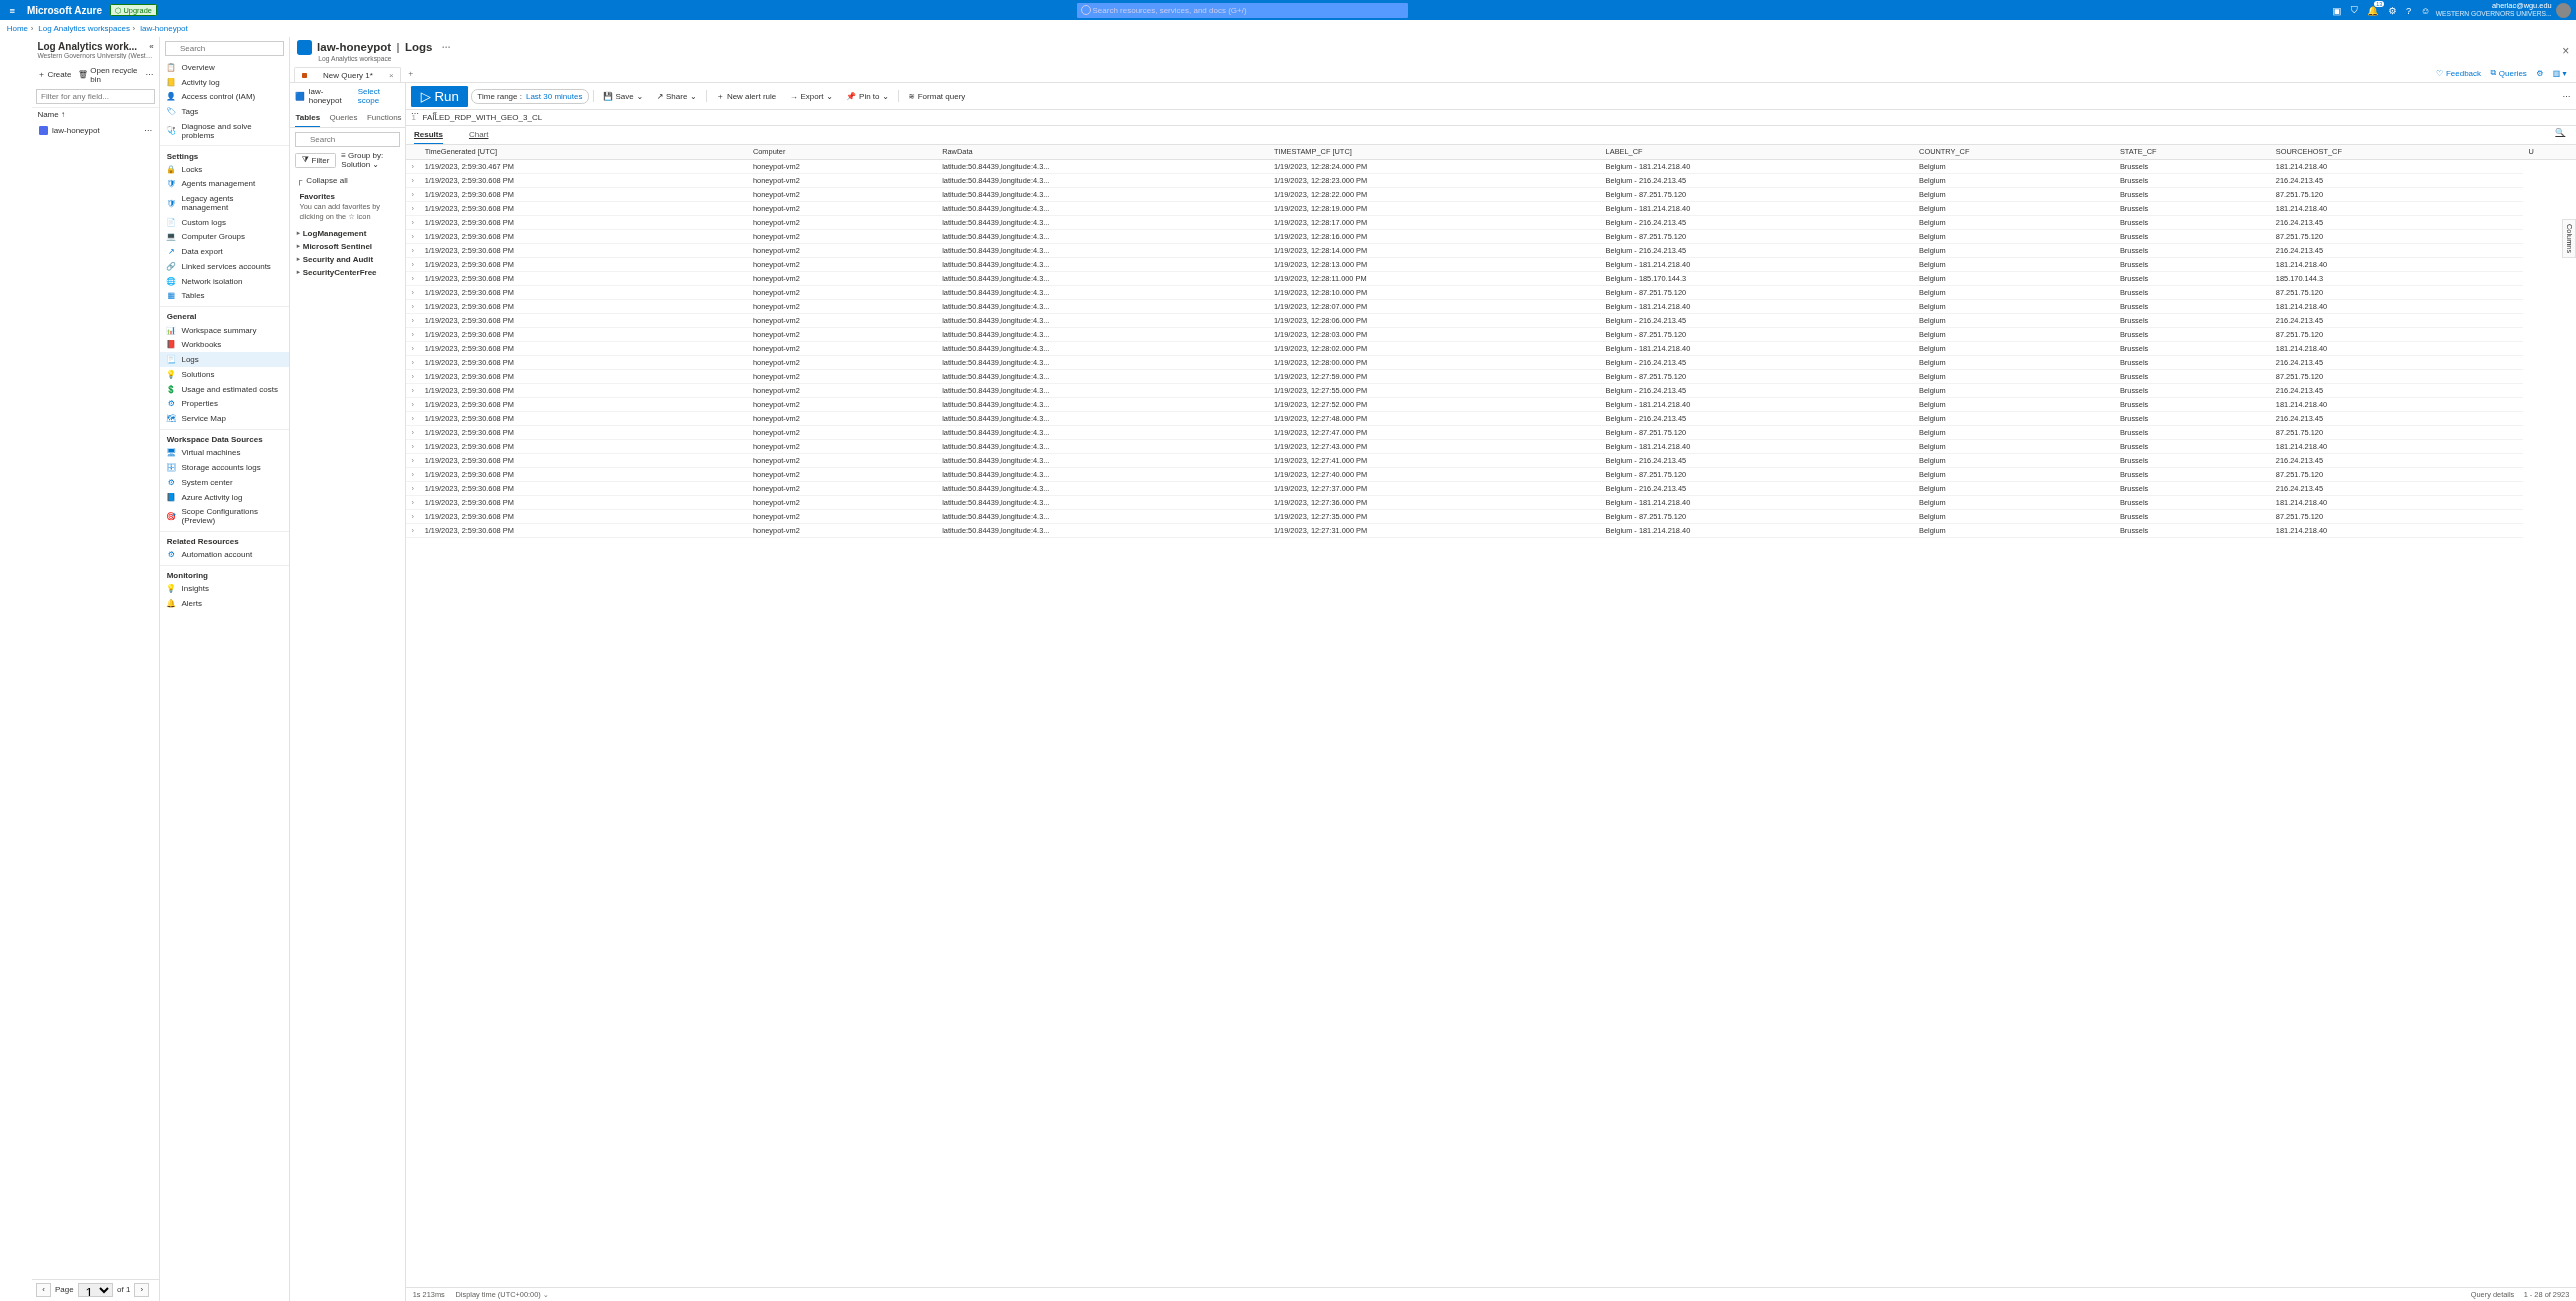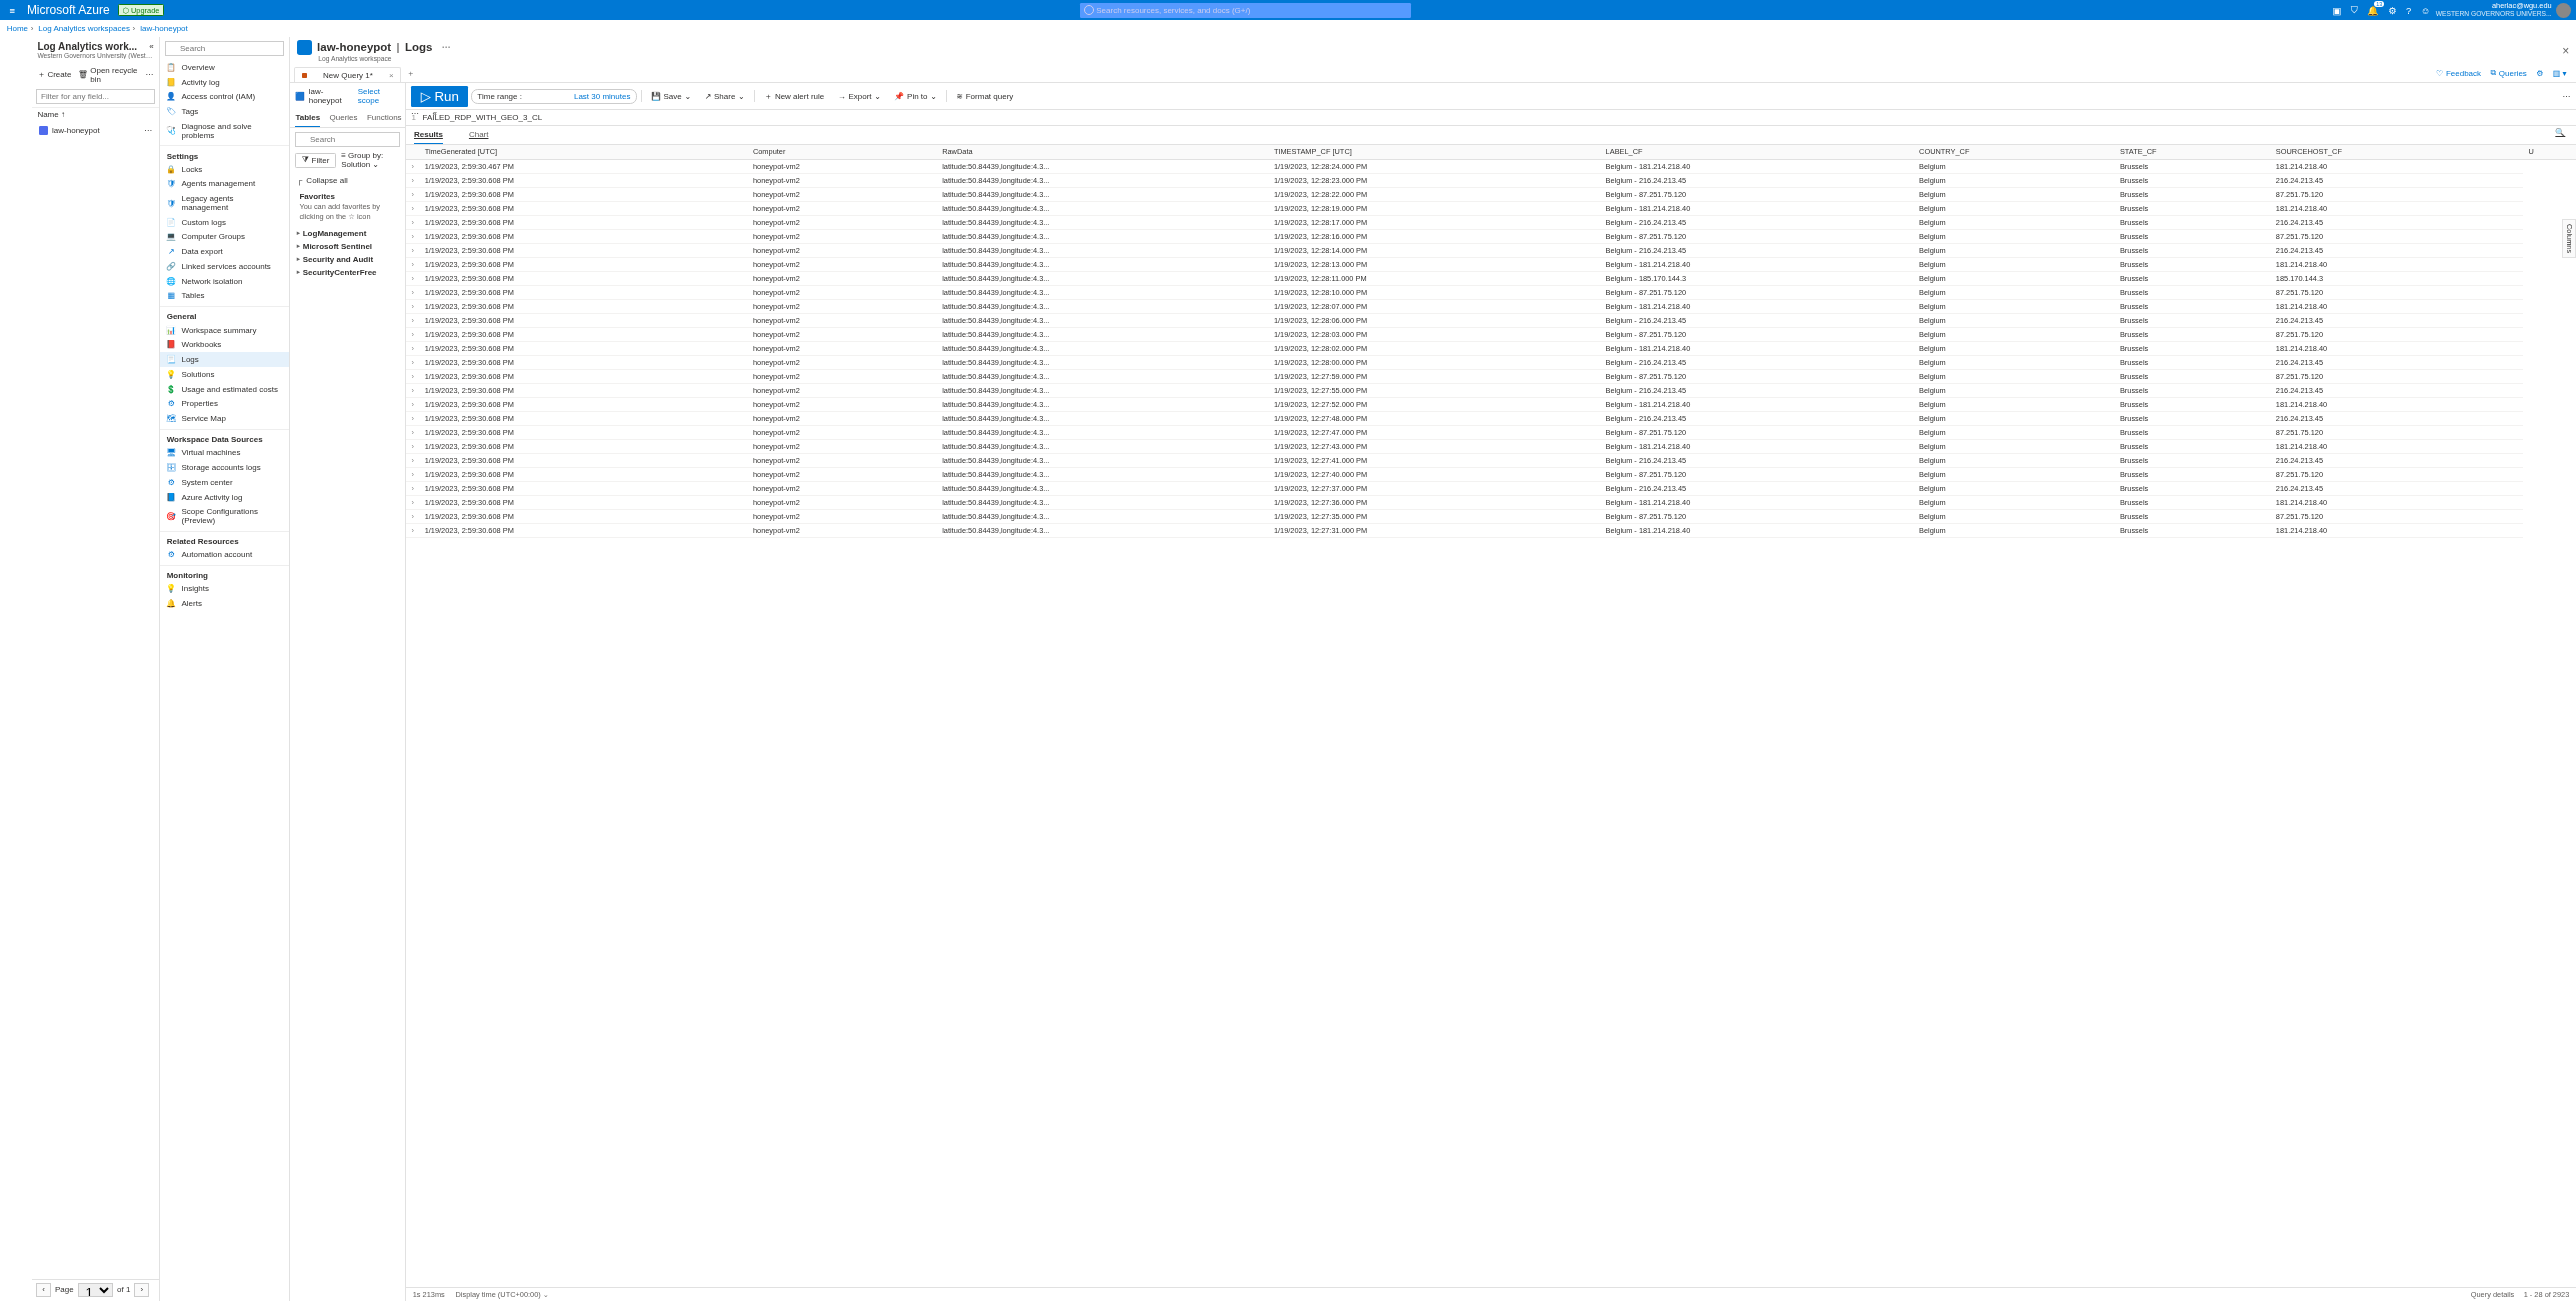--- a/index.html
+++ b/index.html
@@ -1,19 +1,19 @@
 <!DOCTYPE html>
 <html style="font-size:10.8px"><head>
 <meta charset="utf-8">
 <style>
 * { margin:0; padding:0; box-sizing:border-box; font-family:"Segoe UI",Arial,sans-serif; }
 body { font-size:8px; color:#323130; background:#fff; overflow:hidden; }
 .topbar { background:#0078d4; color:#fff; height:20px; display:flex; align-items:center; padding:0 5.4px; }
 .hamburger { padding:0 4px; cursor:pointer; font-size:9.4px; }
-.brand { font-weight:400; padding:0 8px; font-size:12px;text-align:right; }
+.brand { font-weight:700; padding:0 8px; font-size:10px;text-align:right; }
 .upgrade { background:#dff6dd; color:#107c10; border:0.7px solid #107c10; padding:0.7px 4px; border-radius:1.3px; font-size:7.4px; display:flex; align-items:center; gap:2px;}
 .search-top { flex:1; display:flex; justify-content:center; }
 .search-top input { width:331px; height:15px; background:#569aff; border:none; color:#fff; padding:0 16px; border-radius:1.3px; font-size:8px; }
 .search-top input::placeholder{color:#cce;}
 .search-top-wrap{position:relative;}
 .search-top-wrap::before{content:"";position:absolute;left:4px;top:2px;width:8px;height:8px;border:1px solid #cce;border-radius:50%;}
 .top-icons { display:flex; gap:9.4px; align-items:center; padding:0 5.4px; font-size:9.4px;}
 .top-icons span{cursor:pointer;}
 .account { text-align:right; font-size:7.4px; line-height:1.1; padding-right:4px;}
 .account .sub{font-size:6.7px; opacity:.85;}
@@ -77,21 +77,21 @@
 .tp-collapse{padding:2.7px 6.7px;color:#333;display:flex;align-items:center;gap:4px;}
 .fav-h{font-weight:600;padding:4px 9.4px 1.3px;font-size:8px;}
 .fav-hint{padding:0 9.4px 5.4px;font-size:7.4px;color:#605e5c;line-height:1.3;}
 .tree-item{padding:2px 6.7px;display:flex;align-items:center;gap:2.7px;cursor:pointer;}
 .tree-item .chev{font-size:6.7px;color:#666;}
 
 .query-area{flex:1;display:flex;flex-direction:column;min-width:0;}
 .toolbar{display:flex;align-items:center;gap:2.7px;padding:2.7px 5.4px;border-bottom:0.7px solid #e1e1e1;font-size:8px;}
 .run-btn{background:#0078d4;color:#fff;border:none;padding:2.7px 9.4px;border-radius:1.3px;display:flex;align-items:center;gap:3.4px;cursor:pointer;}
 .time-btn{border:0.7px solid #ccc;padding:2px 5.4px;border-radius:6.7px;display:flex;gap:4px;align-items:center;}
-.time-btn .v{color:#0078d4;margin-left:48px;}
+.time-btn .v{color:#0078d4;}
 .tb-item{padding:2px 5.4px;display:flex;align-items:center;gap:2.7px;cursor:pointer;color:#323130;}
 .tb-sep{width:0.7px;height:12px;background:#ddd;margin:0 1.3px;}
 .tb-right{margin-left:auto;display:flex;gap:4px;align-items:center;}
 
 .editor{padding:2.7px 5.4px;font-family:Consolas,monospace;font-size:8px;display:flex;gap:6.7px;}
 .editor .ln{color:#999;}
 .editor .code{color:#323130;}
 
 .results-wrap{flex:1;display:flex;flex-direction:column;min-height:0;border-top:0.7px solid #e1e1e1;margin-top:auto;}
 .res-tabs{display:flex;gap:26px;padding:0 8px;border-bottom:0.7px solid #e1e1e1;text-decoration:underline;}

